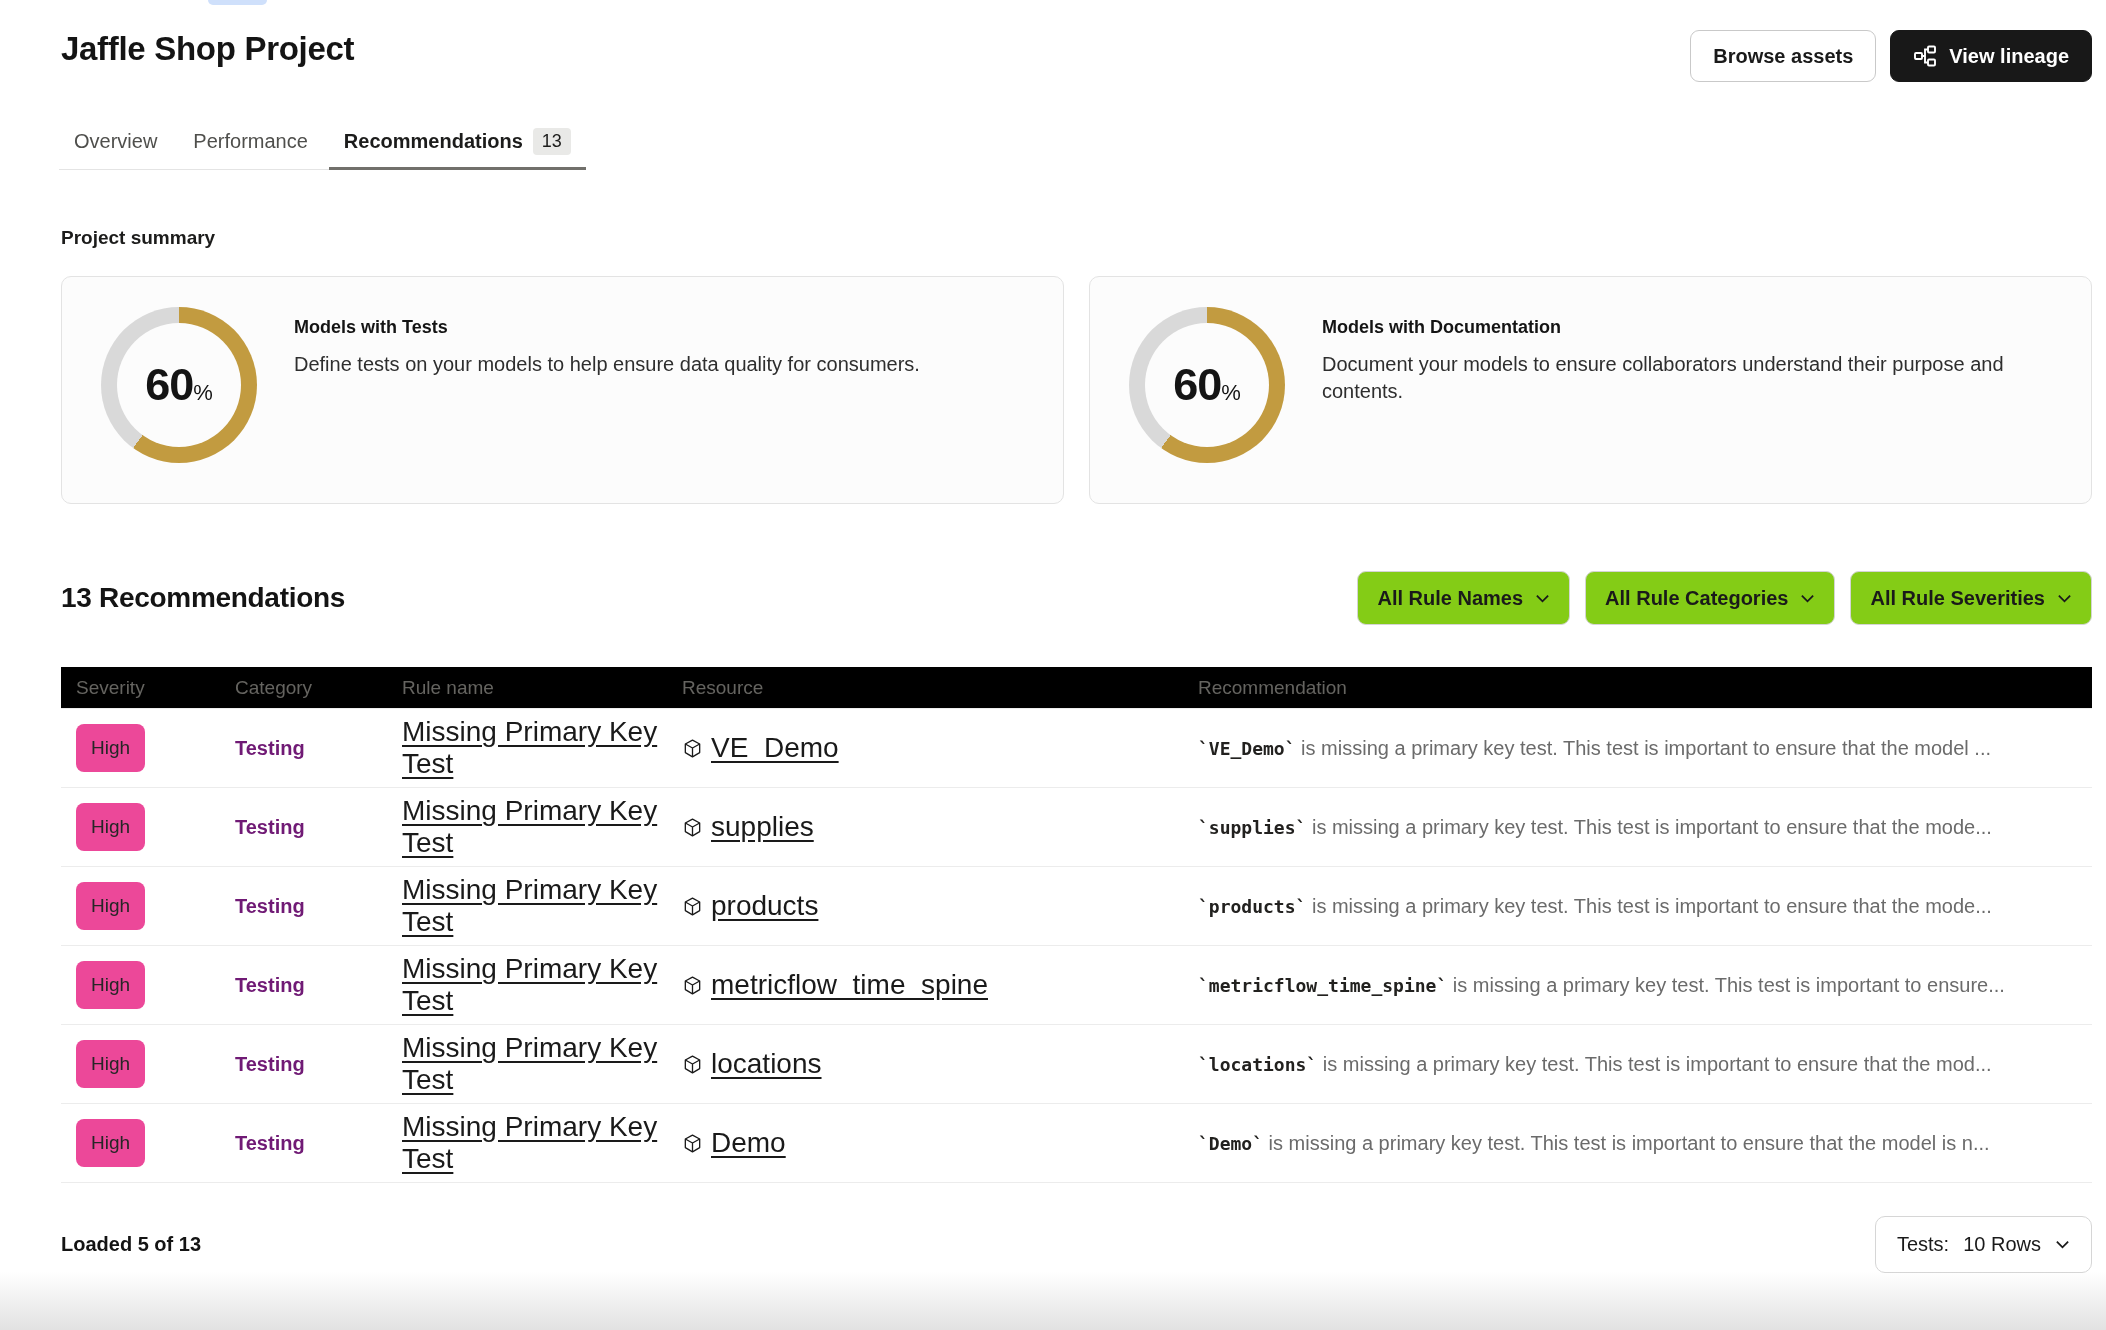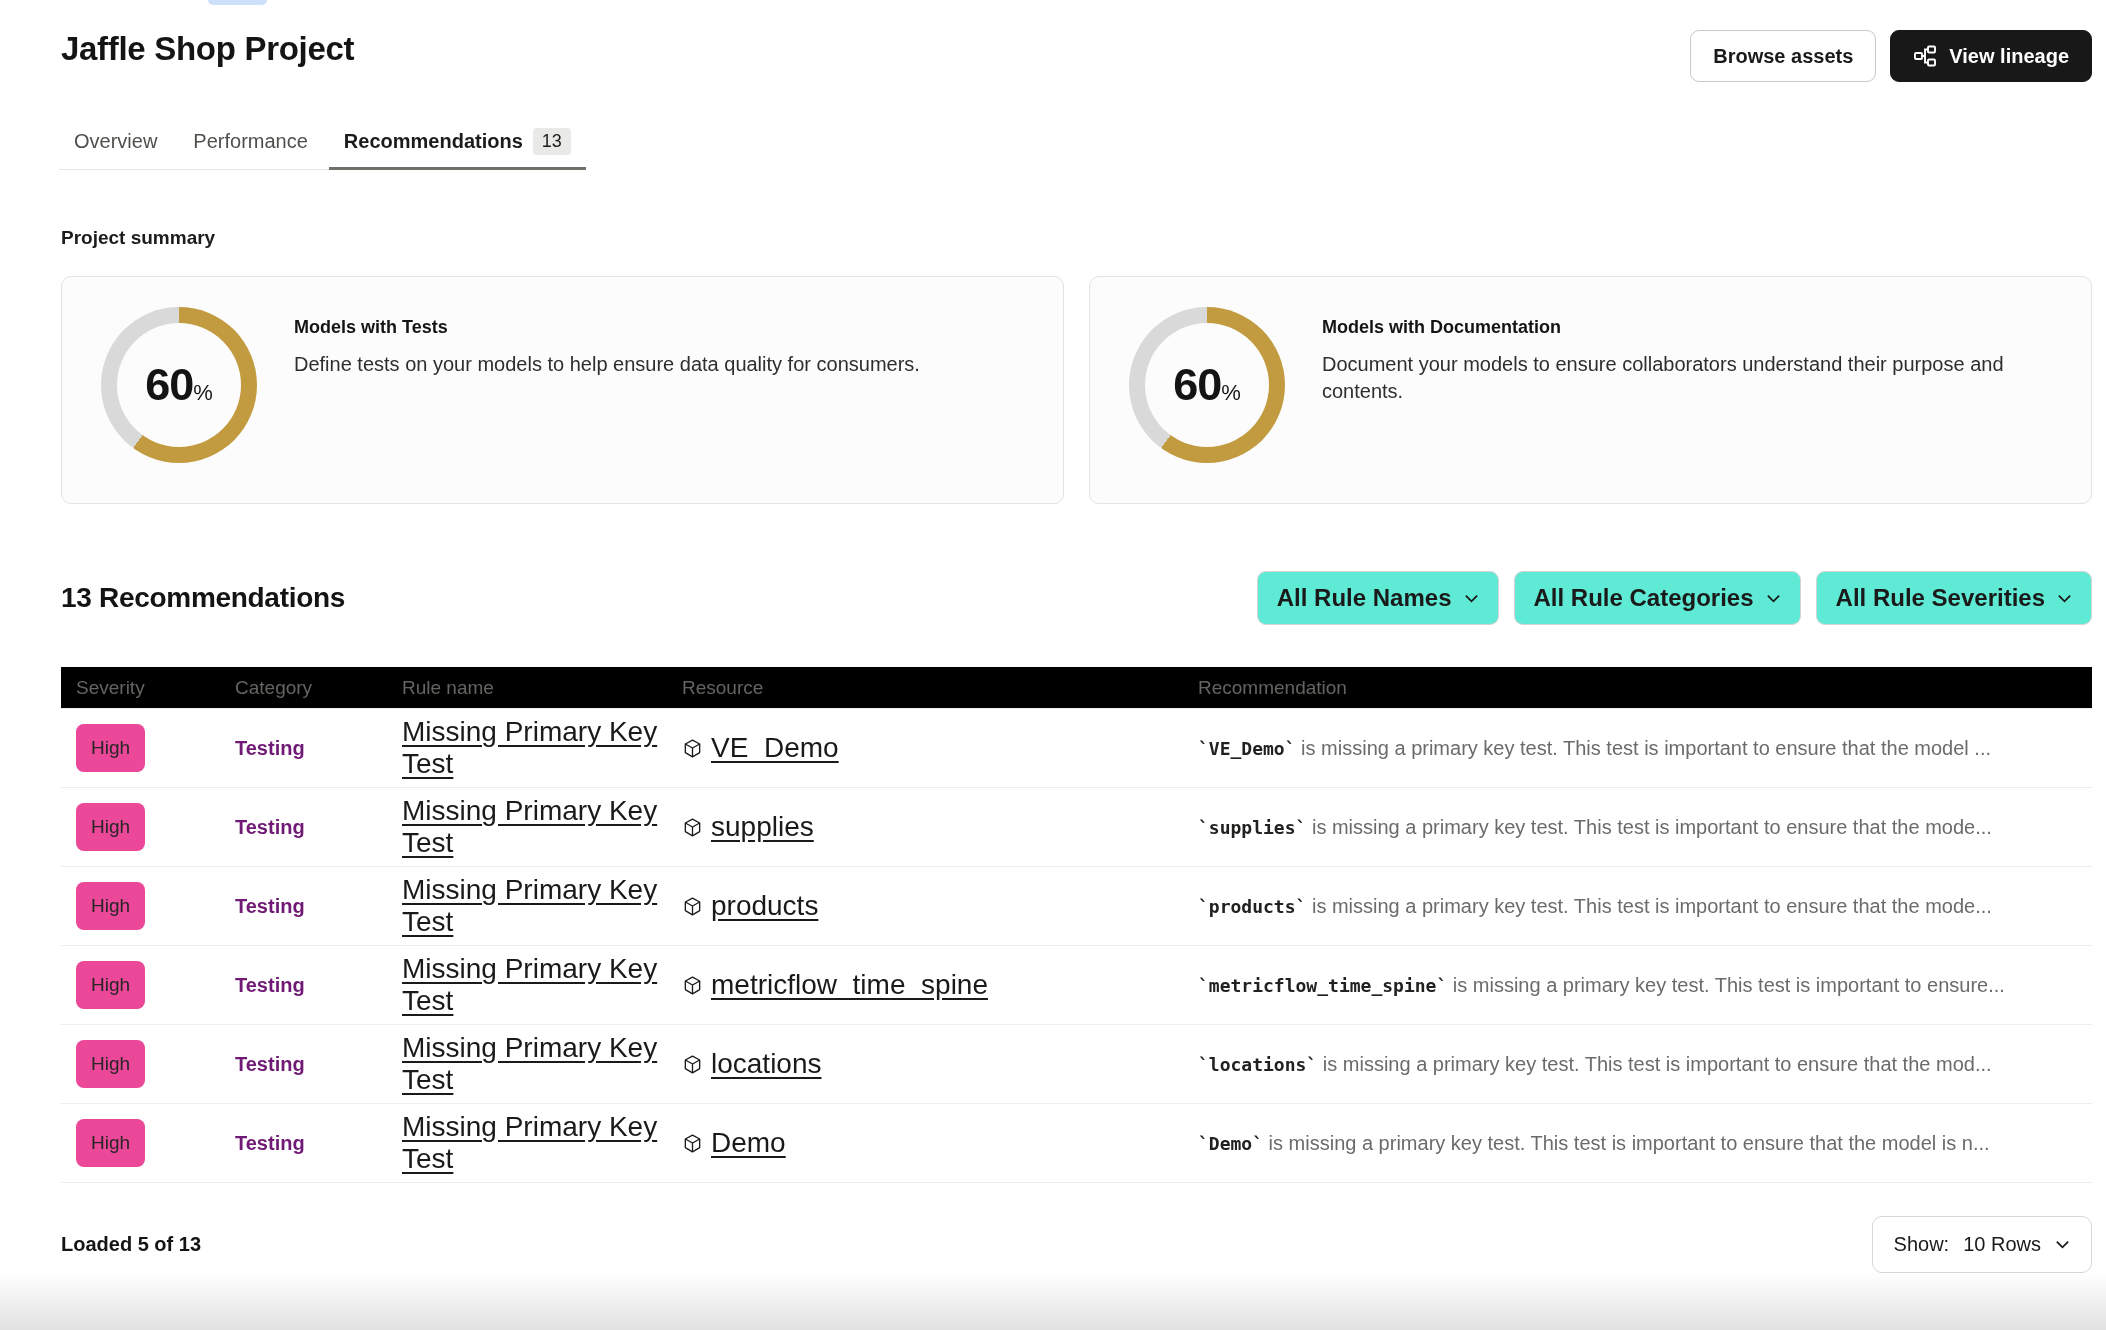--- a/index.html
+++ b/index.html
@@ -45,21 +45,21 @@
   .donut-pct { font-size:22px; font-weight:400; color:#141414; }
   .card-text { margin-top:10px; }
   .card-title { font-size:18px; font-weight:700; color:#141414; }
   .card-desc { margin-top:13px; font-size:20px; line-height:1.35; color:#2e2e2e; max-width:740px; }
 
   
   .rec-header { display:flex; justify-content:space-between; align-items:center; margin-top:67px; }
   .rec-title { font-size:28px; font-weight:700; color:#141414; letter-spacing:-0.3px; }
   .filters { display:flex; gap:15px; }
   .filter-btn { display:flex; align-items:center; gap:12px; height:54px; padding:0 19px;
-                background:#5eead4; border:1px solid #d4d4d4; border-radius:9px; font-size:24px;
+                background:#84cc16; border:1px solid #d4d4d4; border-radius:9px; font-size:20px;
                 font-weight:700; color:#1a1a1a; cursor:pointer; font-family:"Liberation Sans", sans-serif; }
   .chev { width:15px; height:9px; flex:0 0 auto; }
 
   
   .table { margin-top:42px; }
   .thead { display:flex; align-items:center; height:42px; background:#000000;
            border-bottom:1px solid #ececec; font-size:19px; color:#656460; }
   .trow { display:flex; align-items:center; height:79px; border-bottom:1px solid #ececec; }
   .c-sev { flex:0 0 174px; padding-left:15px; }
   .c-cat { flex:0 0 167px; }
@@ -321,21 +321,21 @@
     <div class="c-rec">
       <span class="rec-code">`Demo`</span><span class="rec-text"> is missing a primary key test. This test is important to ensure that the model is n...</span>
     </div>
   </div>
 </div>
   </div>
 
   <div class="table-footer">
     <div class="loaded-text">Loaded 5 of 13</div>
     <button class="show-btn">
-      <span>Show:</span>
+      <span>Tests:</span>
       <span class="val">10 Rows</span>
       <svg class="chev" viewBox="0 0 12 8" fill="none" stroke="#1a1a1a" stroke-width="1.6">
           <path d="M1 1.5l5 5 5-5"></path>
         </svg>
     </button>
   </div>
 
   <div class="bottom-fade"></div>
 </div>
 

